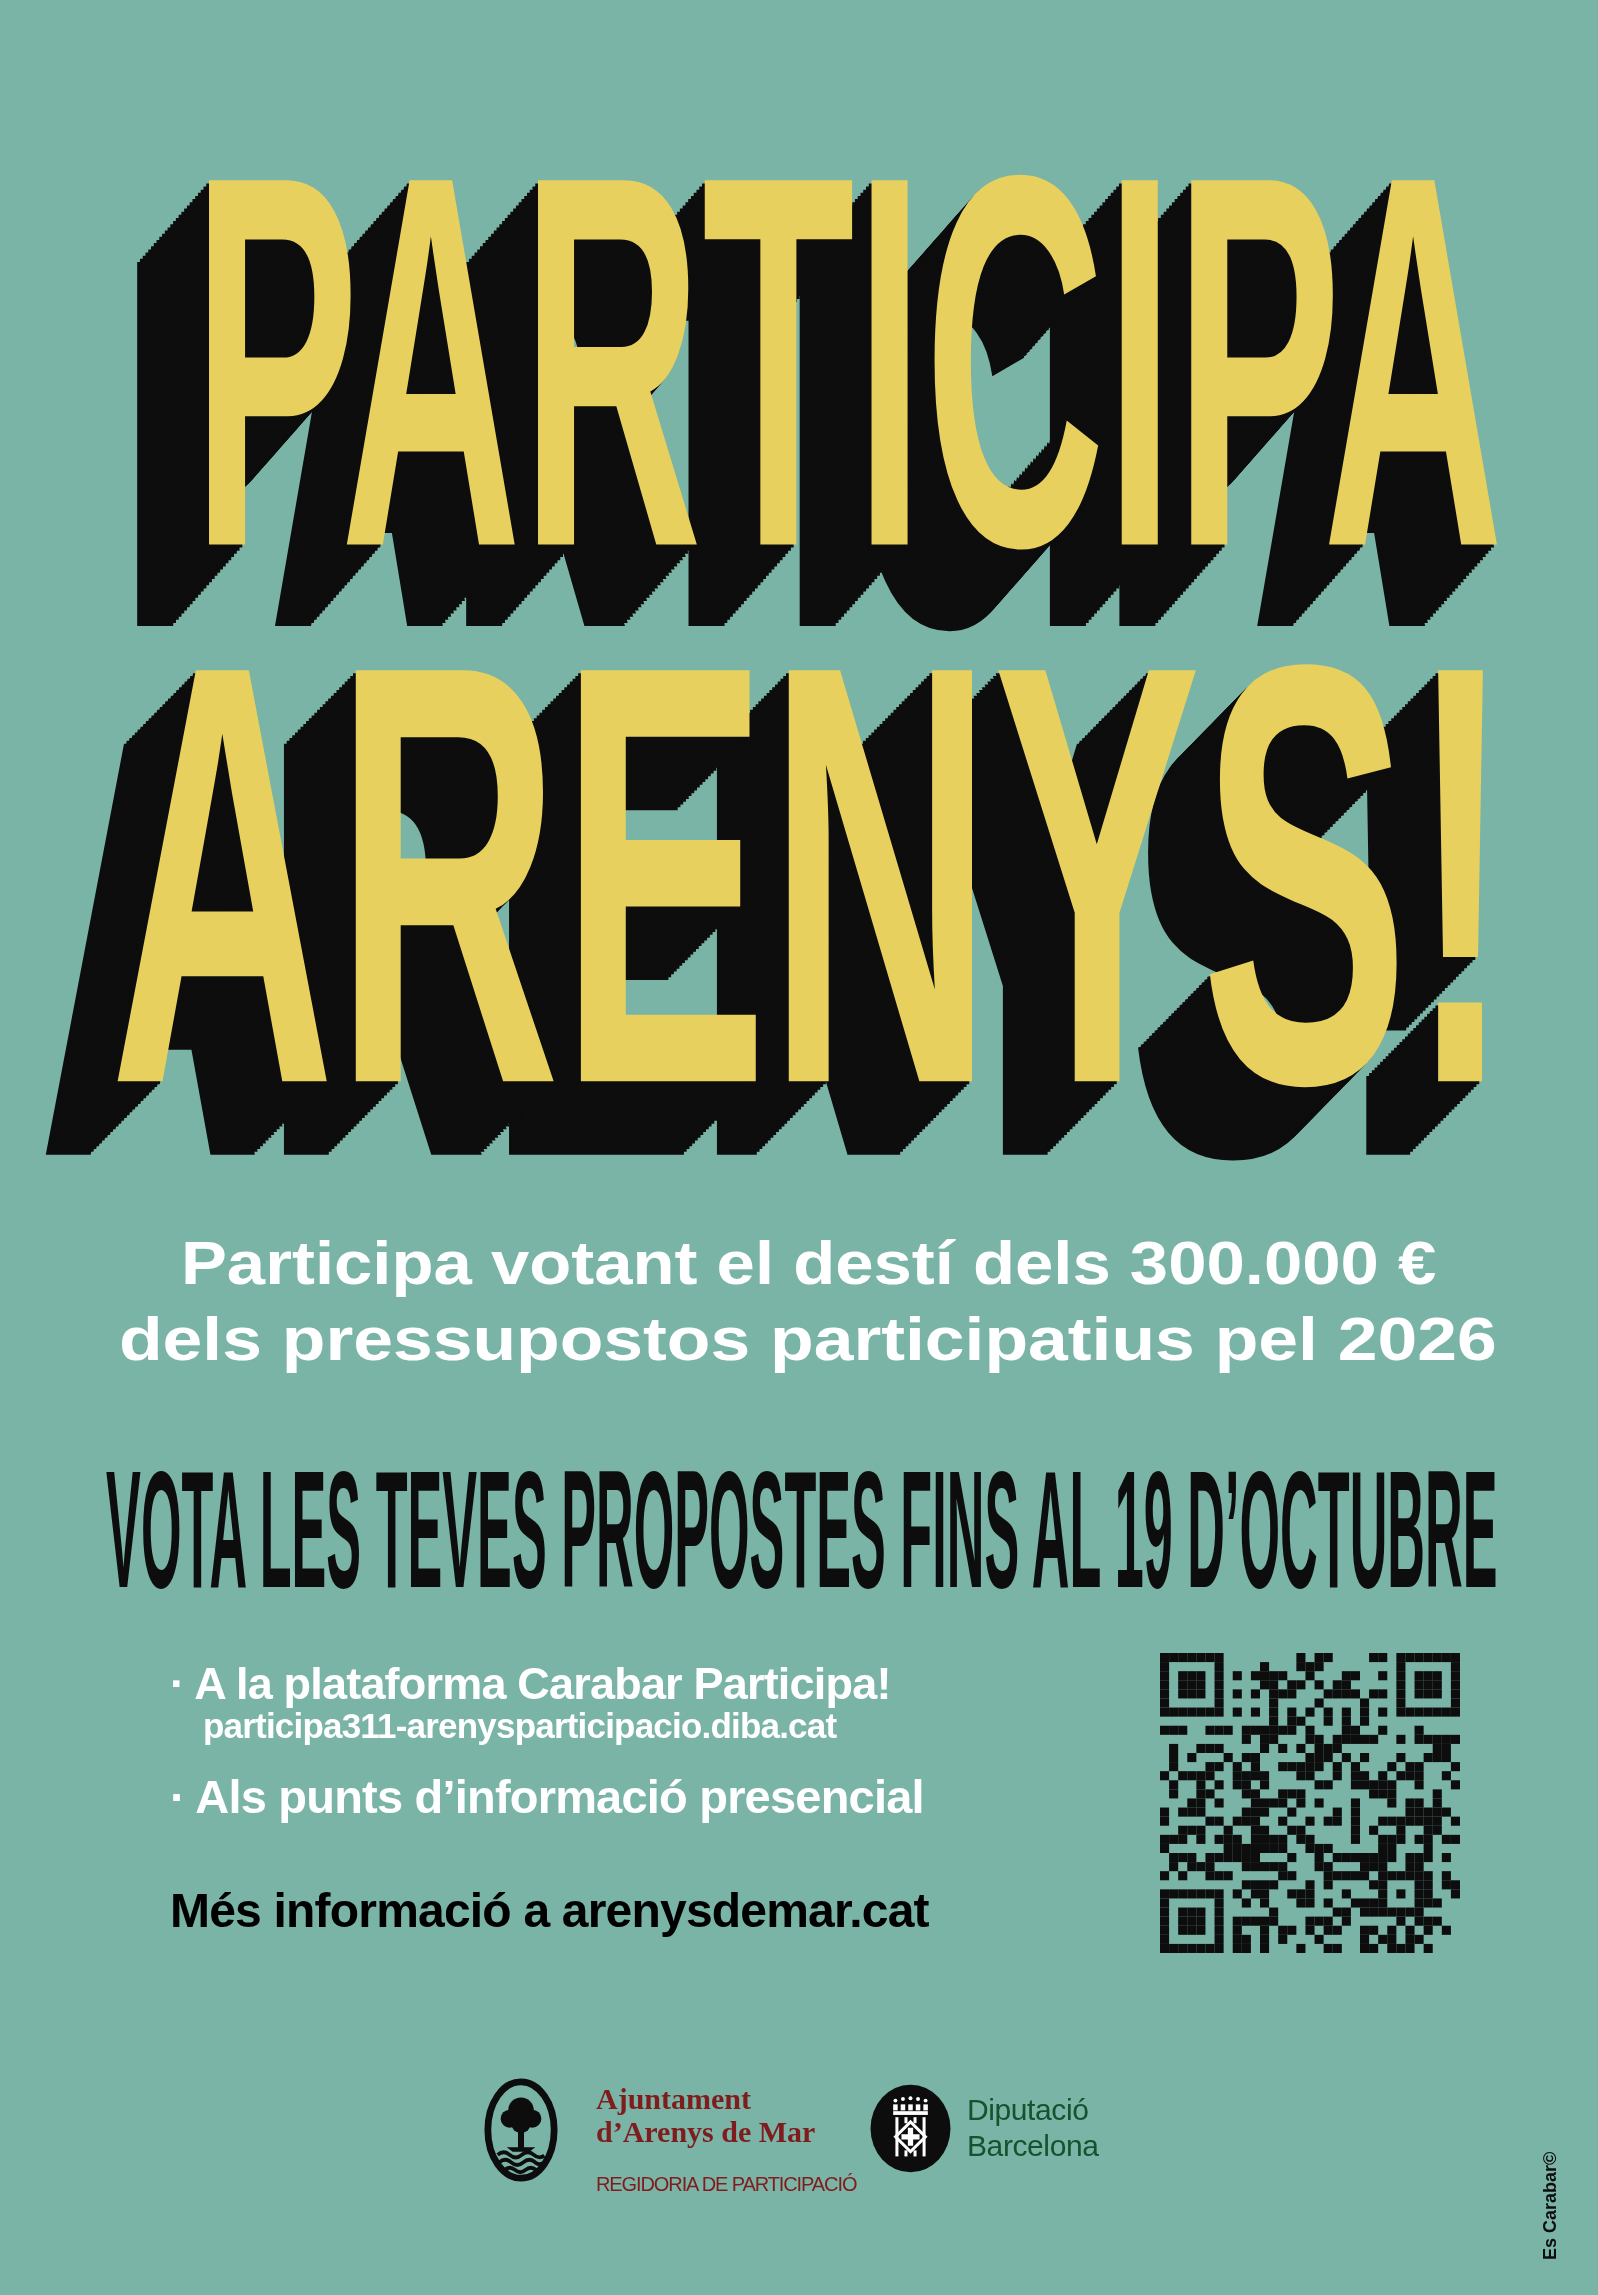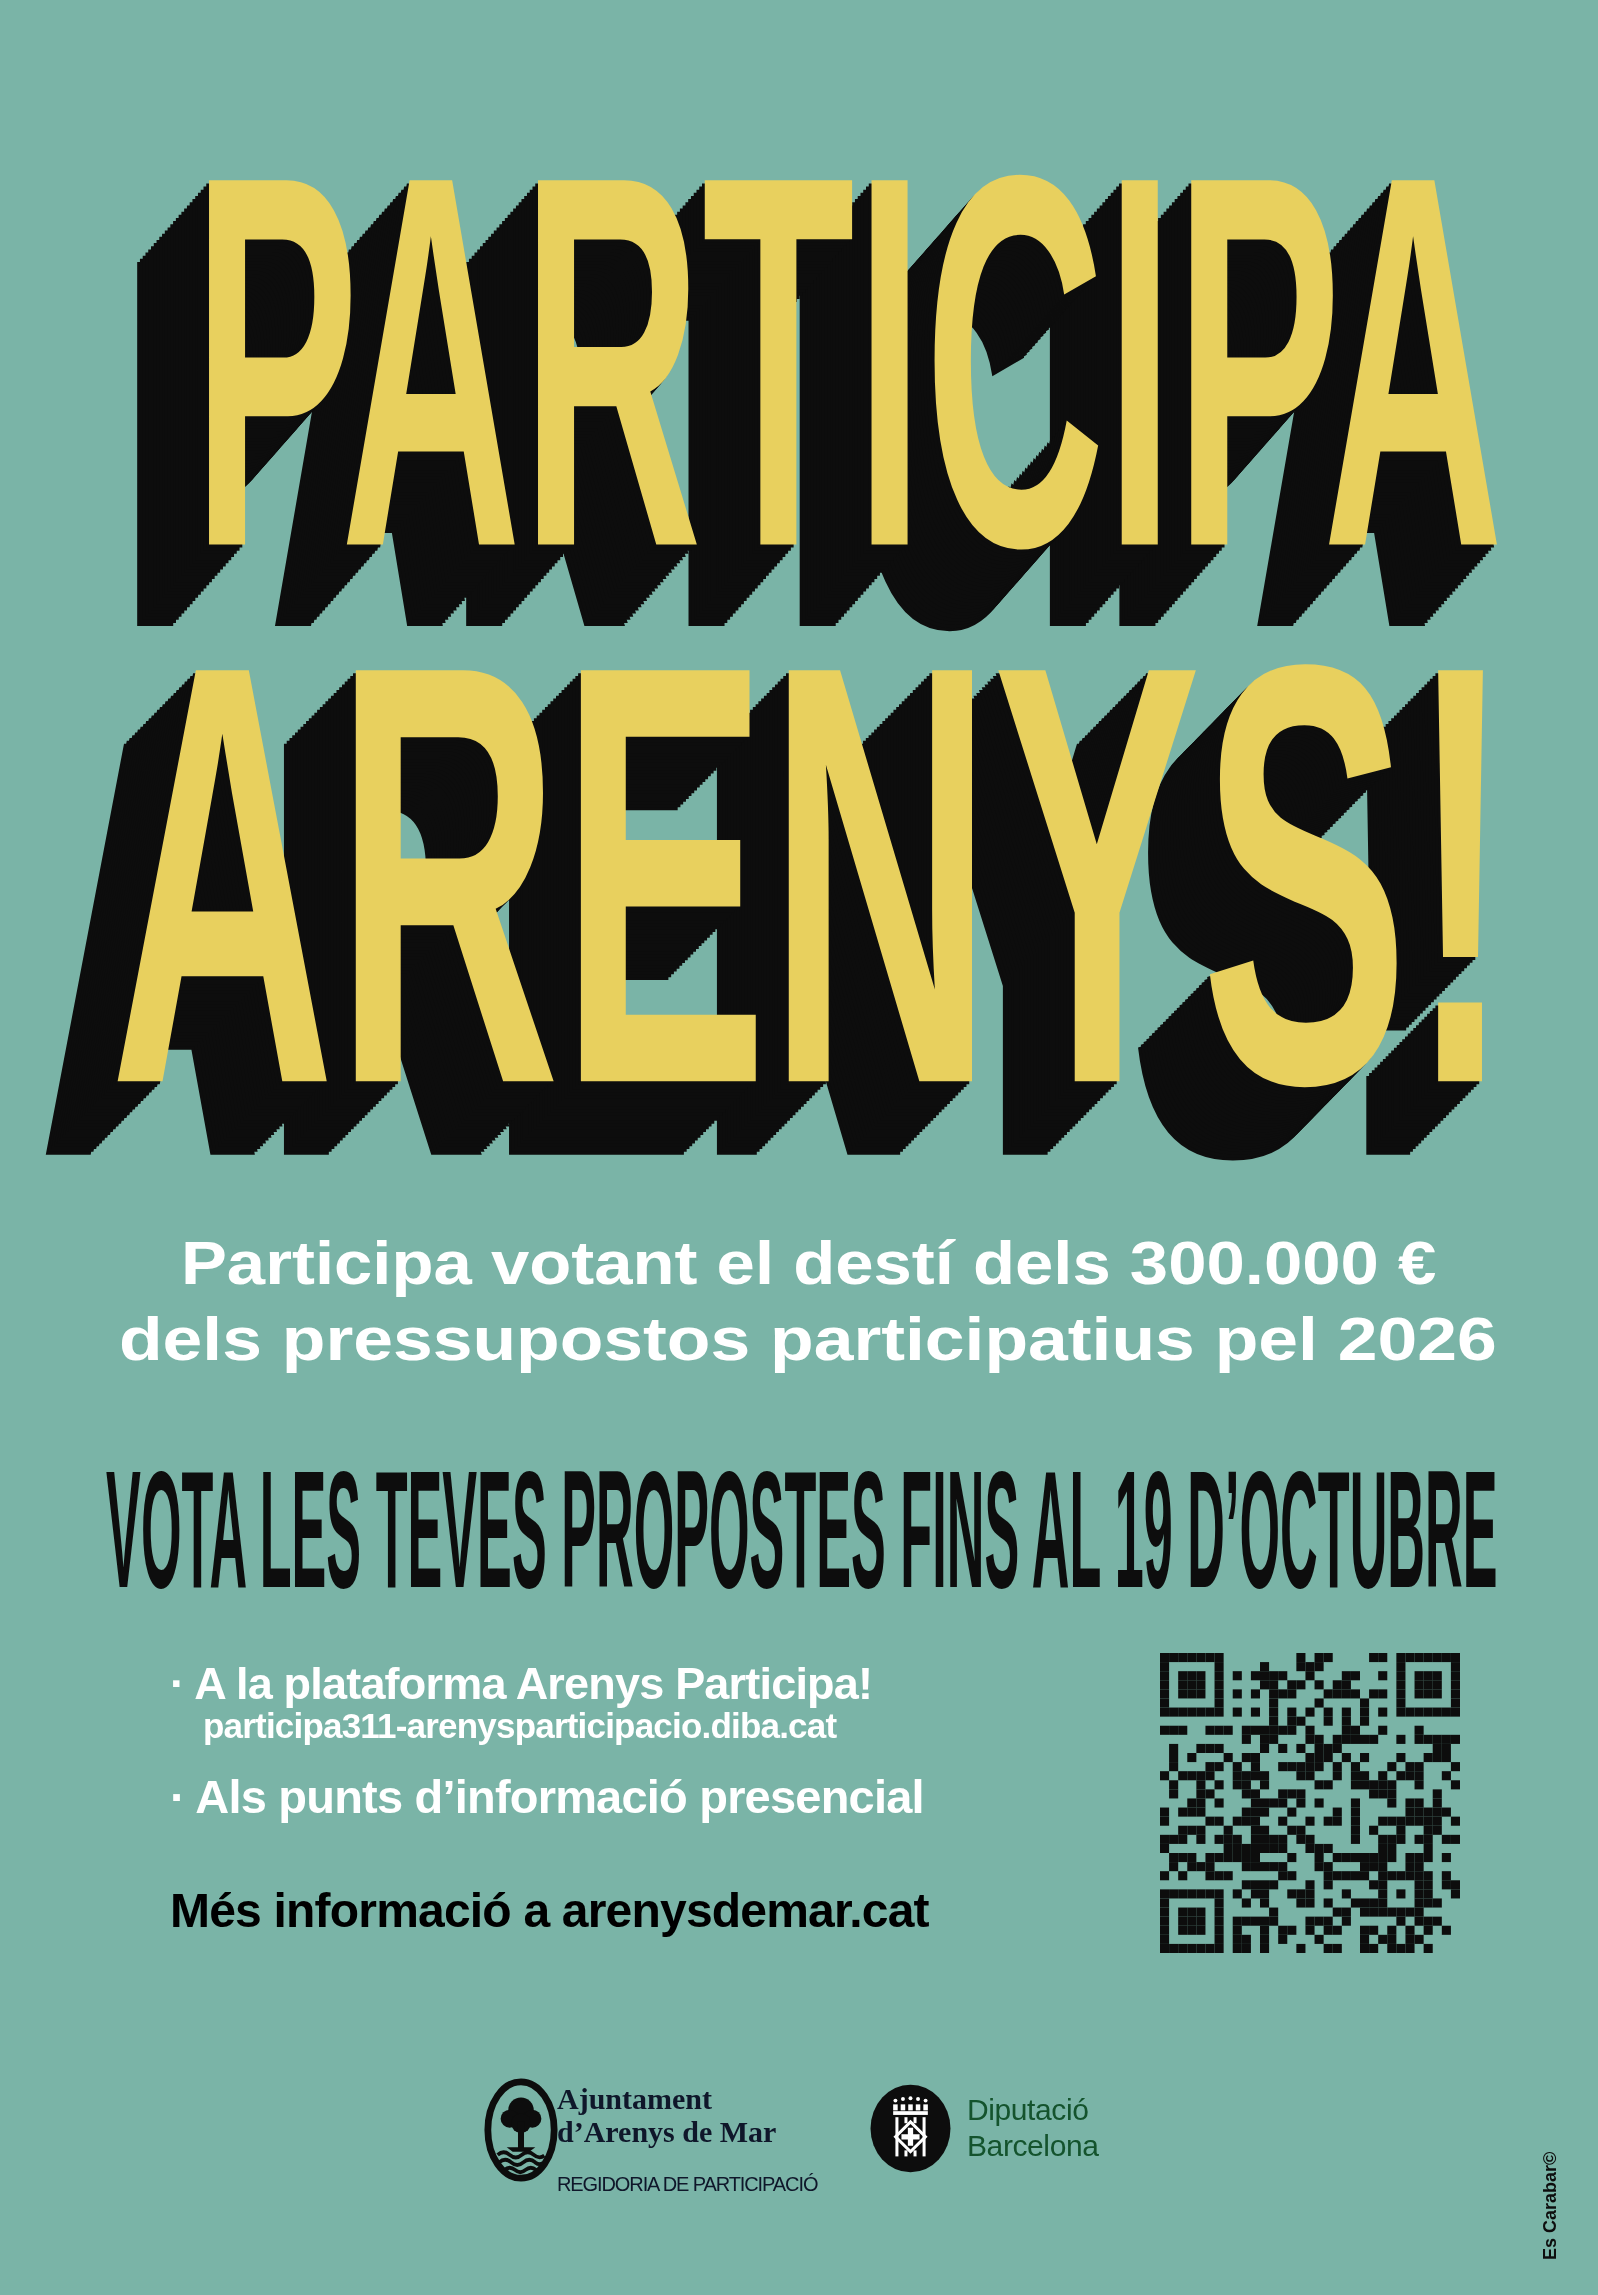--- a/index.html
+++ b/index.html
@@ -12,21 +12,21 @@
   #stage{position:absolute;left:0;top:0}
   #stage text{font-family:"Liberation Sans",sans-serif;font-weight:bold}
   .white-line{color:#FFFFFF;font-weight:bold;letter-spacing:-0.8px;white-space:nowrap}
   .black-line{color:#000000;font-weight:bold;letter-spacing:-0.8px;white-space:nowrap}
   #bullet-platform{left:170px;top:1658px;font-size:45px}
   #platform-url{left:203px;top:1706px;font-size:35px}
   #bullet-points{left:170px;top:1769px;font-size:47px}
   #more-info{left:170px;top:1883px;font-size:48px}
   #qr-wrap{left:1160px;top:1653px;width:300px;height:300px}
   #aj-logo{left:484px;top:2078px}
-  #aj-text{left:557px;top:2082px;color:#0f172a}
+  #aj-text{left:596px;top:2082px;color:#7f1d1d}
   #aj-text .serif{font-family:"Liberation Serif",serif;font-weight:700;font-size:30px;line-height:33px;white-space:nowrap}
   #aj-dept{font-size:20px;font-weight:normal;letter-spacing:-1.1px;margin-top:25px;white-space:nowrap}
   #dip-logo{left:868px;top:2084px}
   #dip-text{left:967px;top:2092px;color:#14532d;font-weight:normal;font-size:30px;line-height:36px;letter-spacing:-0.4px;white-space:nowrap}
   #credit{
     left:1540px;top:2260px;color:#0D0D0D;font-weight:bold;font-size:18px;
     transform:rotate(-90deg);transform-origin:0 0;white-space:nowrap;letter-spacing:0px;
   }
 </style>
 </head>
@@ -89,21 +89,21 @@
       <text x="134.03846153846155" y="1441.1923076923076" font-size="790" textLength="1855" lengthAdjust="spacingAndGlyphs" fill="#0D0D0D">ARENYS!</text>
       <text x="137.69230769230768" y="1437.4615384615386" font-size="790" textLength="1855" lengthAdjust="spacingAndGlyphs" fill="#0D0D0D">ARENYS!</text>
       <text x="141.34615384615384" y="1433.7307692307693" font-size="790" textLength="1855" lengthAdjust="spacingAndGlyphs" fill="#0D0D0D">ARENYS!</text>
       <text class="face" x="145" y="1430" font-size="790" textLength="1855" lengthAdjust="spacingAndGlyphs" fill="#E8D05E">ARENYS!</text>
   </g>
   <text x="239" y="1698" font-size="80" textLength="1660" lengthAdjust="spacingAndGlyphs" fill="#FFFFFF">Participa votant el destí dels 300.000 €</text>
   <text x="157" y="1798" font-size="80" textLength="1822" lengthAdjust="spacingAndGlyphs" fill="#FFFFFF">dels pressupostos participatius pel 2026</text>
   <text x="140" y="2099" font-size="220" textLength="1840" lengthAdjust="spacingAndGlyphs" fill="#0D0D0D">VOTA LES TEVES PROPOSTES FINS AL 19 D’OCTUBRE</text>
 </svg>
 
-<div class="abs white-line" id="bullet-platform">· A la plataforma Arenys Participa!</div>
+<div class="abs white-line" id="bullet-platform">· A la plataforma Carabar Participa!</div>
 <div class="abs white-line" id="platform-url">participa311-arenysparticipacio.diba.cat</div>
 <div class="abs white-line" id="bullet-points">· Als punts d’informació presencial</div>
 <div class="abs black-line" id="more-info">Més informació a arenysdemar.cat</div>
 
 <div class="abs" id="qr-wrap">
   <svg id="qr" width="300" height="300" viewBox="0 0 396 396">
       <rect x="0" y="0" width="12" height="12" fill="#0D0D0D"></rect>
       <rect x="12" y="0" width="12" height="12" fill="#0D0D0D"></rect>
       <rect x="24" y="0" width="12" height="12" fill="#0D0D0D"></rect>
       <rect x="36" y="0" width="12" height="12" fill="#0D0D0D"></rect>

